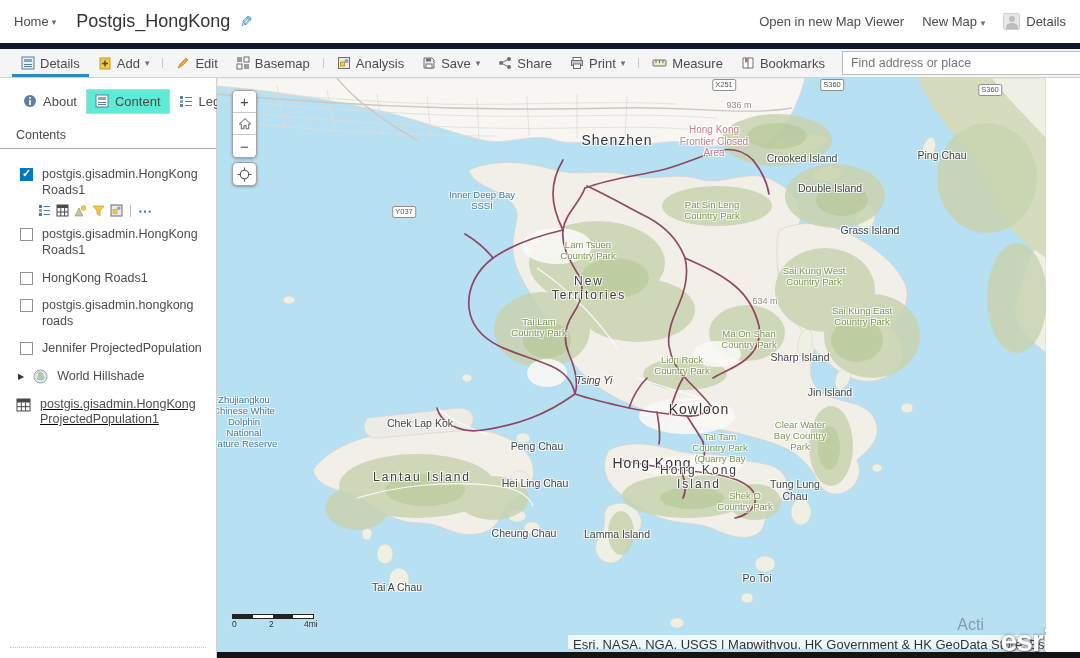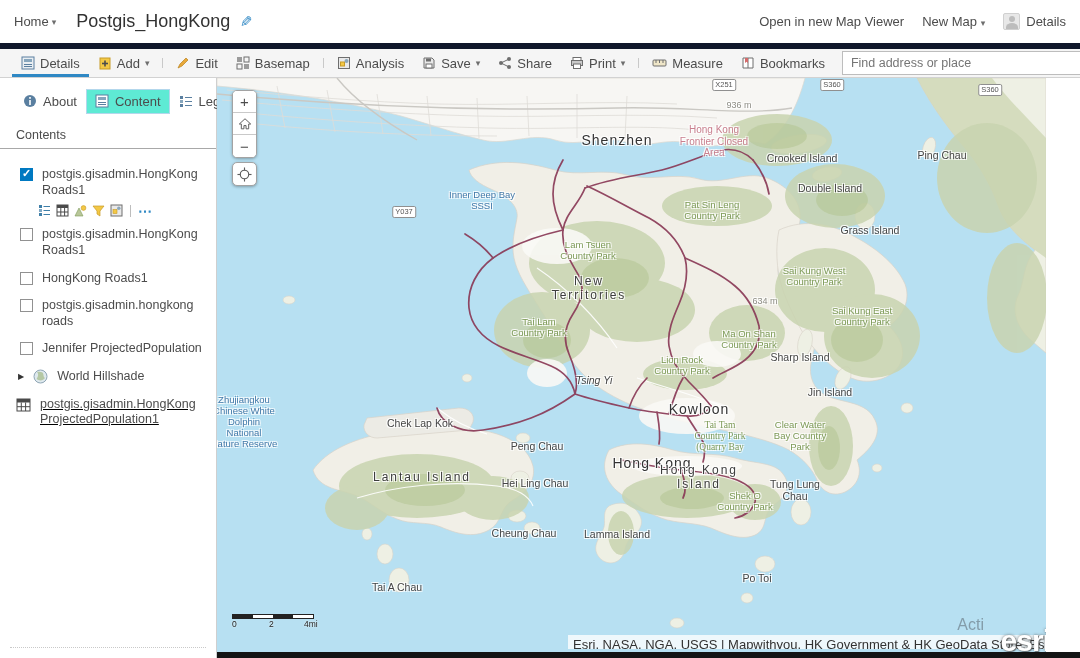--- a/index.html
+++ b/index.html
@@ -550,21 +550,21 @@
               <div>Chek Lap Kok</div>
             </div>
             <div class="lbl park" style="left: 583px; top: 358px;">
               <div>Clear Water</div>
               <div>Bay Country</div>
               <div>Park</div>
             </div>
             <div class="lbl island" style="left: 320px; top: 368px;">
               <div>Peng Chau</div>
             </div>
-            <div class="lbl park" style="left: 503px; top: 358px; font-family: Liberation Serif, serif;">
+            <div class="lbl park" style="left: 503px; top: 370px;">
               <div>Tai Tam</div>
               <div>Country Park</div>
               <div>(Quarry Bay</div>
             </div>
             <div class="lbl city-lg" style="left: 435px; top: 385px;">
               <div>Hong Kong</div>
             </div>
             <div class="lbl city-md" style="left: 482px; top: 400px;">
               <div>Hong Kong</div>
               <div>Island</div>

